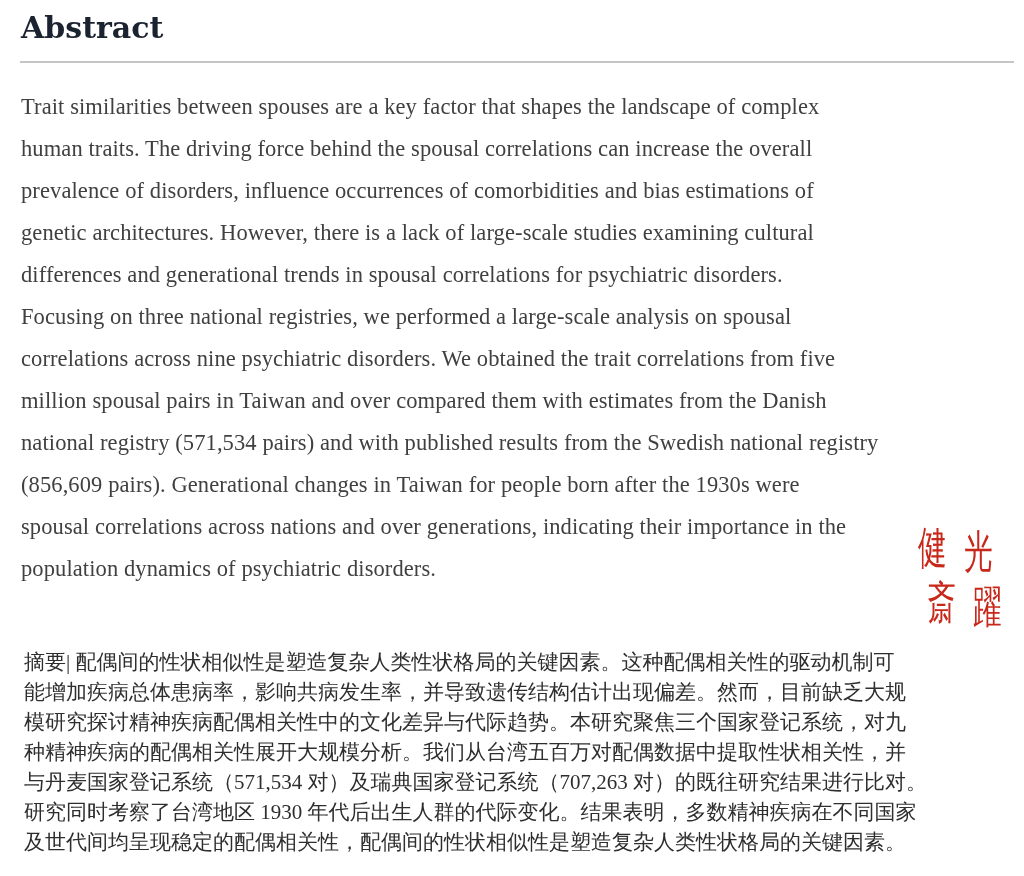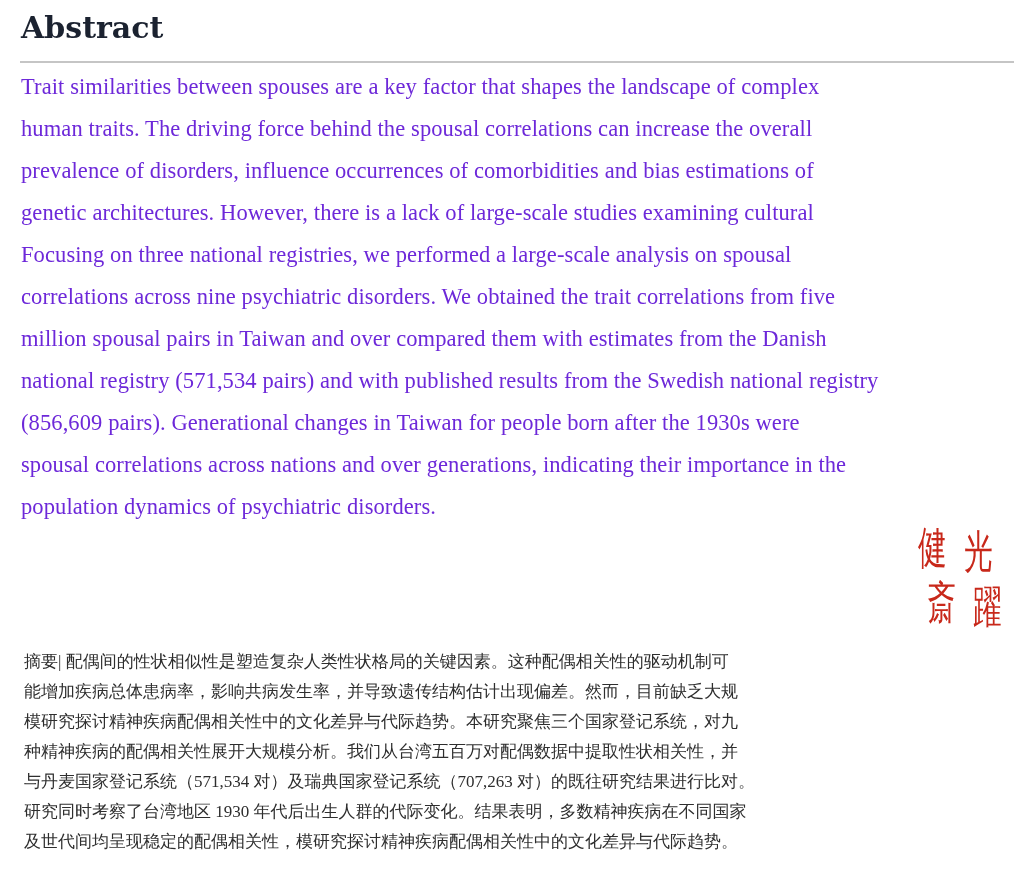--- a/index.html
+++ b/index.html
@@ -34,41 +34,41 @@
     position: absolute;
     left: 20px;
     right: 10px;
     top: 61px;
     height: 0;
     border-top: 2px solid #c5c5c5;
   }
   .en-abstract {
     position: absolute;
     left: 21px;
-    top: 66px;
+    top: 86px;
     width: 998px;
-    color: #6d28d9;
+    color: #404040;
   }
   .en-line {
     font-family: "Liberation Serif", serif;
     font-size: 22.5px;
     line-height: 42px;
     white-space: nowrap;
     letter-spacing: 0.1px;
   }
   .zh-abstract {
     position: absolute;
     left: 24px;
     top: 647px;
     width: 996px;
     color: #2e2e2e;
   }
   .zh-line {
     font-family: "Liberation Serif", serif;
-    font-size: 17px;
+    font-size: 21px;
     line-height: 30px;
     white-space: nowrap;
   }
   .seal {
     position: absolute;
     left: 910px;
     top: 521px;
     display: flex;
     gap: 0px;
     mix-blend-mode: multiply;
@@ -106,20 +106,21 @@
 
   <h1 class="heading">Abstract</h1>
 
   <div class="rule"></div>
 
   <div class="en-abstract">
     <div class="en-line">Trait similarities between spouses are a key factor that shapes the landscape of complex</div>
     <div class="en-line">human traits. The driving force behind the spousal correlations can increase the overall</div>
     <div class="en-line">prevalence of disorders, influence occurrences of comorbidities and bias estimations of</div>
     <div class="en-line">genetic architectures. However, there is a lack of large-scale studies examining cultural</div>
+    <div class="en-line">differences and generational trends in spousal correlations for psychiatric disorders.</div>
     <div class="en-line">Focusing on three national registries, we performed a large-scale analysis on spousal</div>
     <div class="en-line">correlations across nine psychiatric disorders. We obtained the trait correlations from five</div>
     <div class="en-line">million spousal pairs in Taiwan and over compared them with estimates from the Danish</div>
     <div class="en-line">national registry (571,534 pairs) and with published results from the Swedish national registry</div>
     <div class="en-line">(856,609 pairs). Generational changes in Taiwan for people born after the 1930s were</div>
     <div class="en-line">spousal correlations across nations and over generations, indicating their importance in the</div>
     <div class="en-line">population dynamics of psychiatric disorders.</div>
   </div>
 
   <div class="seal">
@@ -133,16 +134,16 @@
     </div>
   </div>
 
   <div class="zh-abstract">
     <div class="zh-line">摘要| 配偶间的性状相似性是塑造复杂人类性状格局的关键因素。这种配偶相关性的驱动机制可</div>
     <div class="zh-line">能增加疾病总体患病率，影响共病发生率，并导致遗传结构估计出现偏差。然而，目前缺乏大规</div>
     <div class="zh-line">模研究探讨精神疾病配偶相关性中的文化差异与代际趋势。本研究聚焦三个国家登记系统，对九</div>
     <div class="zh-line">种精神疾病的配偶相关性展开大规模分析。我们从台湾五百万对配偶数据中提取性状相关性，并</div>
     <div class="zh-line">与丹麦国家登记系统（571,534 对）及瑞典国家登记系统（707,263 对）的既往研究结果进行比对。</div>
     <div class="zh-line">研究同时考察了台湾地区 1930 年代后出生人群的代际变化。结果表明，多数精神疾病在不同国家</div>
-    <div class="zh-line">及世代间均呈现稳定的配偶相关性，模研究探讨精神疾病配偶相关性中的文化差异与代际趋势。</div>
+    <div class="zh-line">及世代间均呈现稳定的配偶相关性，配偶间的性状相似性是塑造复杂人类性状格局的关键因素。</div>
   </div>
 
 </div>
 
 </body></html>

